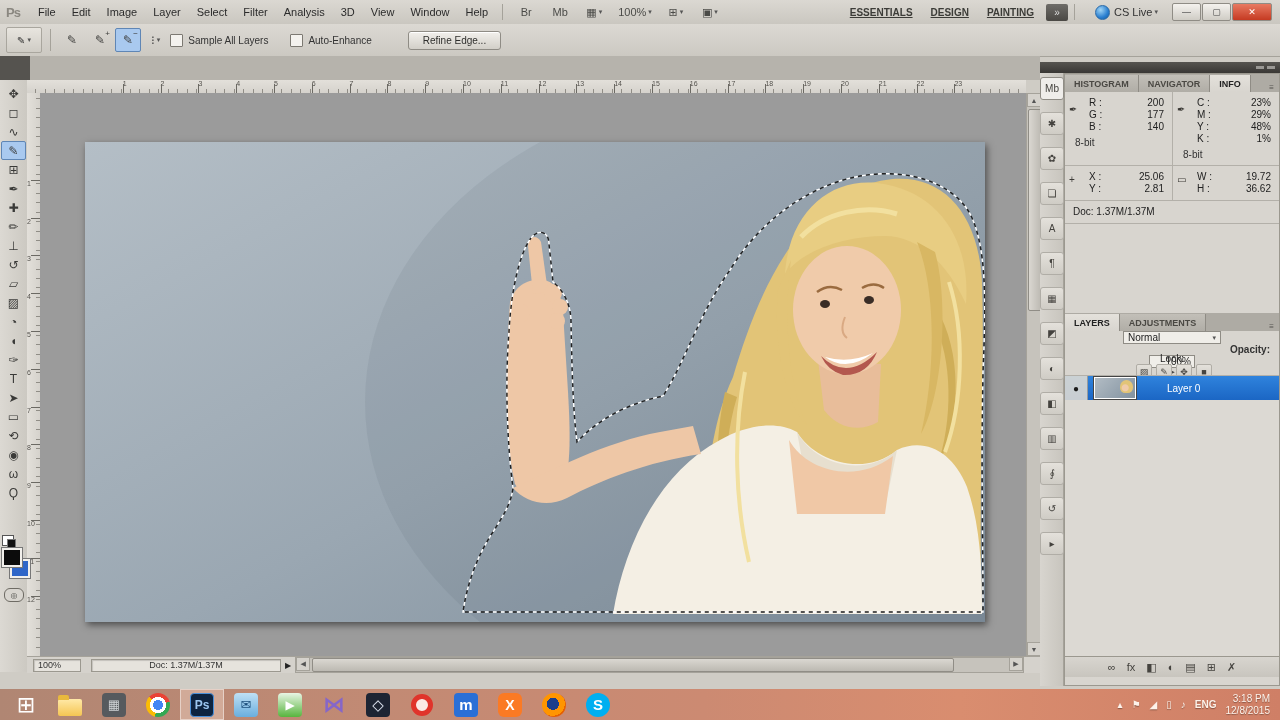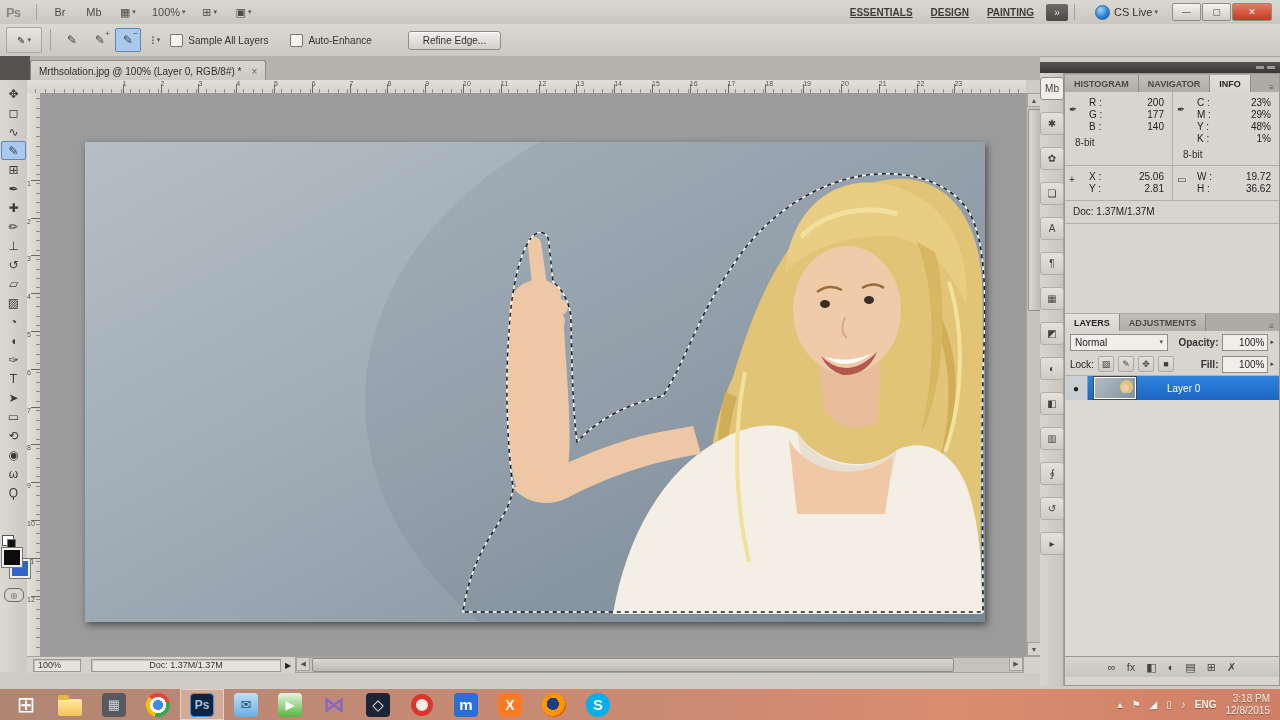--- a/index.html
+++ b/index.html
@@ -132,21 +132,21 @@
   .ivrow{display:flex;justify-content:space-between;padding:0 2px 0 18px;line-height:12px;}
   .ibit{padding:4px 0 2px 4px;color:#333;}
   .cicon{position:absolute;left:4px;top:12px;font-size:10px;color:#3c3a36;}
   .info-row2{display:flex;border-bottom:1px solid #b3b0a9;}
   .half{width:50%;padding:5px 6px;box-sizing:border-box;position:relative;}
   .half+.half{border-left:1px solid #b3b0a9;}
   .info-doc{padding:5px 8px 6px;border-bottom:1px solid #b3b0a9;}
   .info-hint{padding:7px 8px;line-height:13px;color:#1e1e1c;height:72px;border-bottom:1px solid #9b988f;}
   #layers-tabs{top:239px;}
   #layers-ctl{position:absolute;left:0;top:257px;width:100%;font-size:10px;color:#222;}
-  .lrow{display:flex;align-items:center;height:22px;padding:0 5px;}
+  .lrow{display:flex;align-items:center;height:22px;padding:0 5px;flex-direction:column;}
   #blend-box{width:88px;height:15px;background:#f0eee9;border:1px solid #8f8c85;display:flex;align-items:center;
     justify-content:space-between;padding:0 4px;font-size:10px;}
   #blend-box .dd{font-size:7px;}
   .ctl-label{margin-left:auto;margin-right:4px;color:#333;font-weight:bold;}
   .valbox{width:38px;height:15px;background:#f0eee9;border:1px solid #8f8c85;display:flex;align-items:center;
     justify-content:flex-end;padding:0 3px;}
   .spin{font-size:7px;margin-left:2px;color:#444;}
   #lock-icons{display:flex;gap:4px;margin-left:4px;}
   .lockic{width:14px;height:14px;border:1px solid #b0ada6;border-radius:2px;display:flex;align-items:center;
     justify-content:center;font-size:9px;color:#45433f;background:linear-gradient(#e4e1db,#cfccc5);}
@@ -194,20 +194,33 @@
   #tb-lang{font-size:10px;font-weight:bold;text-shadow:0 1px 1px rgba(0,0,0,.35);}
   #tb-clock{text-align:right;font-size:10px;line-height:12px;text-shadow:0 1px 1px rgba(0,0,0,.35);}
 </style>
 </head>
 <body>
 
 <div id="app">
 
   <div id="menubar">
     <span id="ps-logo">Ps</span>
+    <span id="menu-items">
+        <span class="mitem">File</span>
+        <span class="mitem">Edit</span>
+        <span class="mitem">Image</span>
+        <span class="mitem">Layer</span>
+        <span class="mitem">Select</span>
+        <span class="mitem">Filter</span>
+        <span class="mitem">Analysis</span>
+        <span class="mitem">3D</span>
+        <span class="mitem">View</span>
+        <span class="mitem">Window</span>
+        <span class="mitem">Help</span>
+      </span>
     <span class="msep"></span>
     <span id="menu-icons" style="display:flex;align-items:center;">
         <span class="mibtn">
           <span class="g">Br</span>
         </span>
         <span class="mibtn">
           <span class="g">Mb</span>
         </span>
         <span class="mibtn">
           <span class="g">▦</span>
@@ -276,24 +289,20 @@
         <span class="cbwrap">
           <span class="cbox"></span>
           <span>Auto-Enhance</span>
         </span>
       </span>
     <span id="refine-btn">Refine Edge...</span>
   </div>
 
   <div id="tabbar">
     <span id="tabbar-dark"></span>
-    <span id="doctab">
-      <span>Mrthsolation.jpg @ 100% (Layer 0, RGB/8#) *</span>
-      <span class="tclose">×</span>
-    </span>
   </div>
 
   <div id="toolbar">
     <div id="tools" style="padding-top:4px;">
         <div class="tool">✥</div>
         <div class="tool">◻</div>
         <div class="tool">∿</div>
         <div class="tool sel">✎</div>
         <div class="tool">⊞</div>
         <div class="tool">✒</div>

